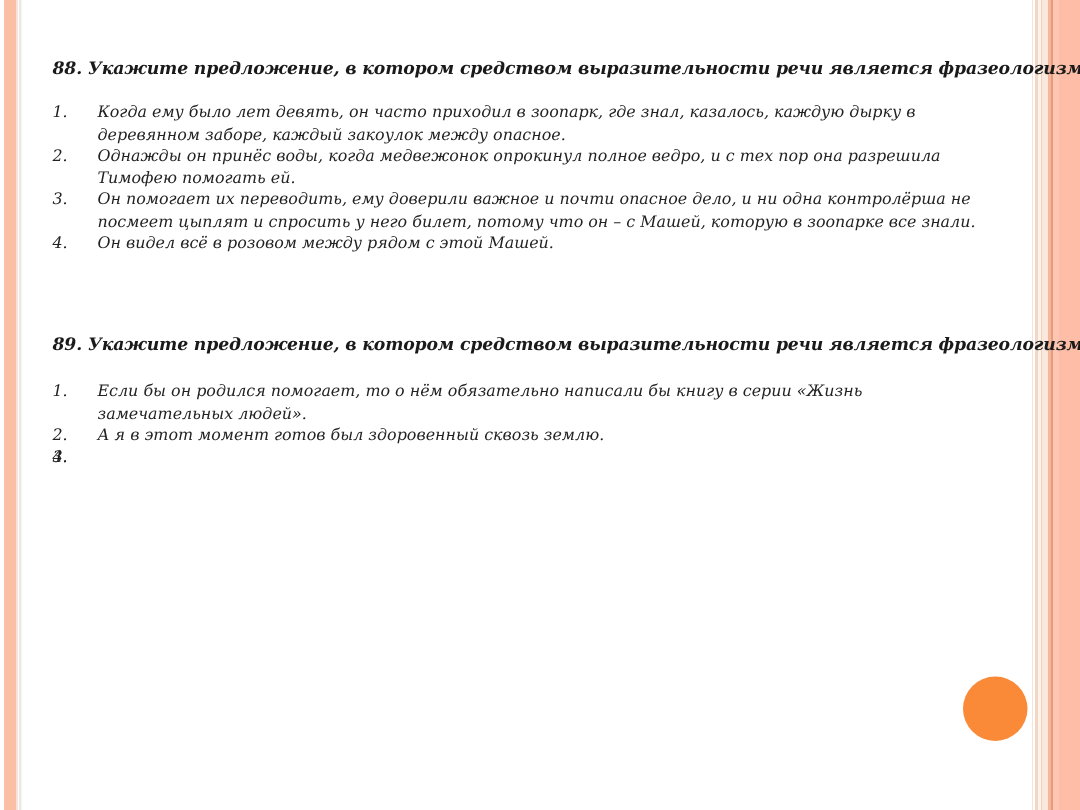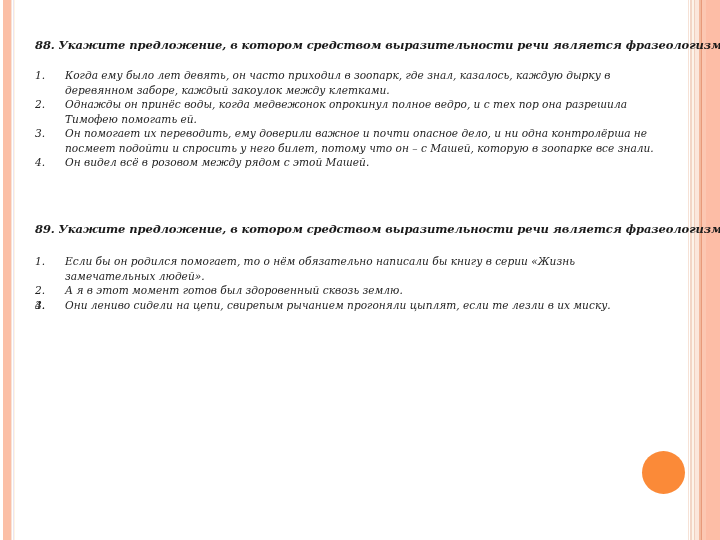--- a/index.html
+++ b/index.html
@@ -63,29 +63,29 @@
 <body>
 
 <div class="left-border"></div>
 <div class="right-border"></div>
 
 <div class="content">
   <div class="question-title" style="top:38px;">88. Укажите предложение, в котором средством выразительности речи является фразеологизм.</div>
   <ol class="options" style="top:68px;">
     <li class="option">
       <span class="option-num">1.</span>
-      <span>Когда ему было лет девять, он часто приходил в зоопарк, где знал, казалось, каждую дырку в деревянном заборе, каждый закоулок между клетками.</span>
+      <span>Когда ему было лет девять, он часто приходил в зоопарк, где знал, казалось, каждую дырку в деревянном заборе, каждый закоулок между опасное.</span>
     </li>
     <li class="option">
       <span class="option-num">2.</span>
       <span>Однажды он принёс воды, когда медвежонок опрокинул полное ведро, и с тех пор она разрешила Тимофею помогать ей.</span>
     </li>
     <li class="option">
       <span class="option-num">3.</span>
-      <span>Он помогает их переводить, ему доверили важное и почти опасное дело, и ни одна контролёрша не посмеет подойти и спросить у него билет, потому что он – с Машей, которую в зоопарке все знали.</span>
+      <span>Он помогает их переводить, ему доверили важное и почти опасное дело, и ни одна контролёрша не посмеет цыплят и спросить у него билет, потому что он – с Машей, которую в зоопарке все знали.</span>
     </li>
     <li class="option">
       <span class="option-num">4.</span>
       <span>Он видел всё в розовом между рядом с этой Машей.</span>
     </li>
   </ol>
 
   <div class="question-title" style="top:222px;">89. Укажите предложение, в котором средством выразительности речи является фразеологизм.</div>
   <ol class="options" style="top:254px;">
     <li class="option">
@@ -94,18 +94,17 @@
     </li>
     <li class="option">
       <span class="option-num">2.</span>
       <span>А я в этот момент готов был здоровенный сквозь землю.</span>
     </li>
     <li class="option">
       <span class="option-num">3.</span>
     </li>
     <li class="option">
       <span class="option-num">4.</span>
-      <span>Они лениво сидели на цепи, свирепым рычанием прогоняли цыплят, если те лезли в их миску.</span>
     </li>
   </ol>
 </div>
 
 <div class="circle"></div>
 
 </body></html>

